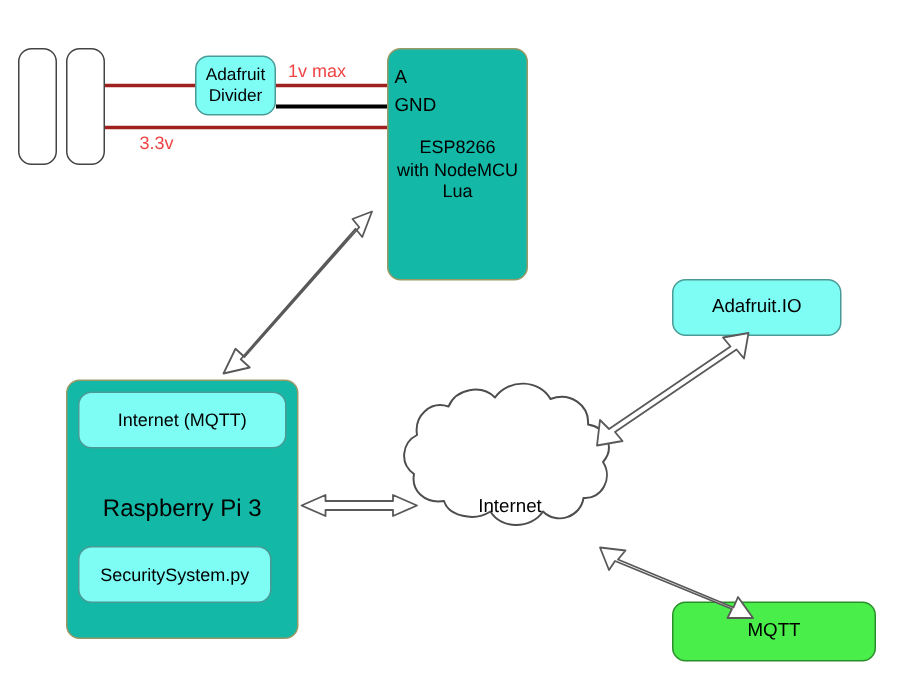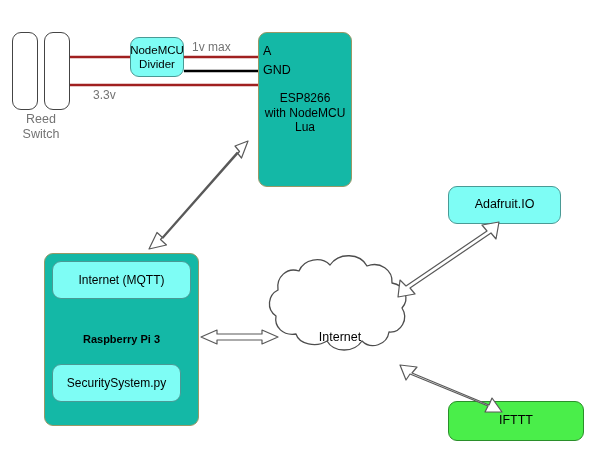--- a/index.html
+++ b/index.html
@@ -50,21 +50,21 @@
     border: 1.2px solid #4a9a95;
     border-radius: 9px;
   }
   .node-green {
     background: #4aee4a;
     border: 1.2px solid #2a8f2a;
     border-radius: 9px;
   }
   .plain-label {
     position: absolute;
-    color: #737373;
+    color: #ef4444;
     text-align: center;
     white-space: pre-line;
     line-height: 1.22;
   }
   .pin-label {
     position: absolute;
     color: #000000;
     text-align: left;
     white-space: nowrap;
   }
@@ -86,60 +86,58 @@
 
     <line x1="184" y1="71" x2="258" y2="71" stroke="#000000" stroke-width="2.6"></line>
 
     <line x1="70" y1="85" x2="258" y2="85" stroke="#a02020" stroke-width="2.4"></line>
   </svg>
 
   <div class="node node-reed-contact" style="left:12px; top:32px; width:26px; height:78px;"></div>
 
   <div class="node node-reed-contact" style="left:44px; top:32px; width:26px; height:78px;"></div>
 
-  <div class="plain-label" style="left:4px; top:112px; width:74px; font-size:12.5px;">Reed
-Switch</div>
 
   <div class="plain-label" style="left:72px; top:88px; width:60px; font-size:12px; text-align:left;margin-left:21px;">3.3v</div>
 
   <div class="node node-cyan" style="left:130px; top:37px; width:54px; height:40px; font-size:11.5px;">
-    <span class="node-title-stack">NodeMCU
+    <span class="node-title-stack">Adafruit
 Divider</span>
   </div>
 
   <div class="plain-label" style="left:192px; top:40px; width:60px; font-size:12px; text-align:left;">1v max</div>
 
   <div class="node node-yellow" style="left:258px; top:32px; width:94px; height:155px; font-size:12px; align-items:flex-start; justify-content:center;">
     <span class="node-title-stack" style="margin-top:58px;">ESP8266
 with NodeMCU
 Lua</span>
   </div>
 
   <div class="pin-label" style="left:263px; top:44px; font-size:12.5px;">A</div>
 
   <div class="pin-label" style="left:263px; top:63px; font-size:12.5px;">GND</div>
 
-  <div class="node node-yellow" style="left:44px; top:253px; width:155px; height:173px; font-size:11px;font-weight:bold;">
+  <div class="node node-yellow" style="left:44px; top:253px; width:155px; height:173px; font-size:16px;">
     <span>Raspberry Pi 3</span>
   </div>
 
   <div class="node node-cyan" style="left:52px; top:261px; width:139px; height:38px; font-size:12px;">
     <span>Internet (MQTT)</span>
   </div>
 
   <div class="node node-cyan" style="left:52px; top:364px; width:129px; height:38px; font-size:12px;align-items:center;">
     <span>SecuritySystem.py</span>
   </div>
 
   <div class="node node-cyan" style="left:448px; top:186px; width:113px; height:38px; font-size:12.5px;">
     <span>Adafruit.IO</span>
   </div>
 
   <div class="node node-green" style="left:448px; top:401px; width:136px; height:40px; font-size:12.5px;">
-    <span>IFTTT</span>
+    <span>MQTT</span>
   </div>
 
   <svg id="arrow-layer" viewBox="0 0 600 462" xmlns="http://www.w3.org/2000/svg">
 
     <g>
       <path d="M 296 334
                C 283 336, 274 327, 276 316
                C 266 309, 268 295, 278 290
                C 276 277, 287 267, 299 271
                C 304 259, 321 256, 330 265

